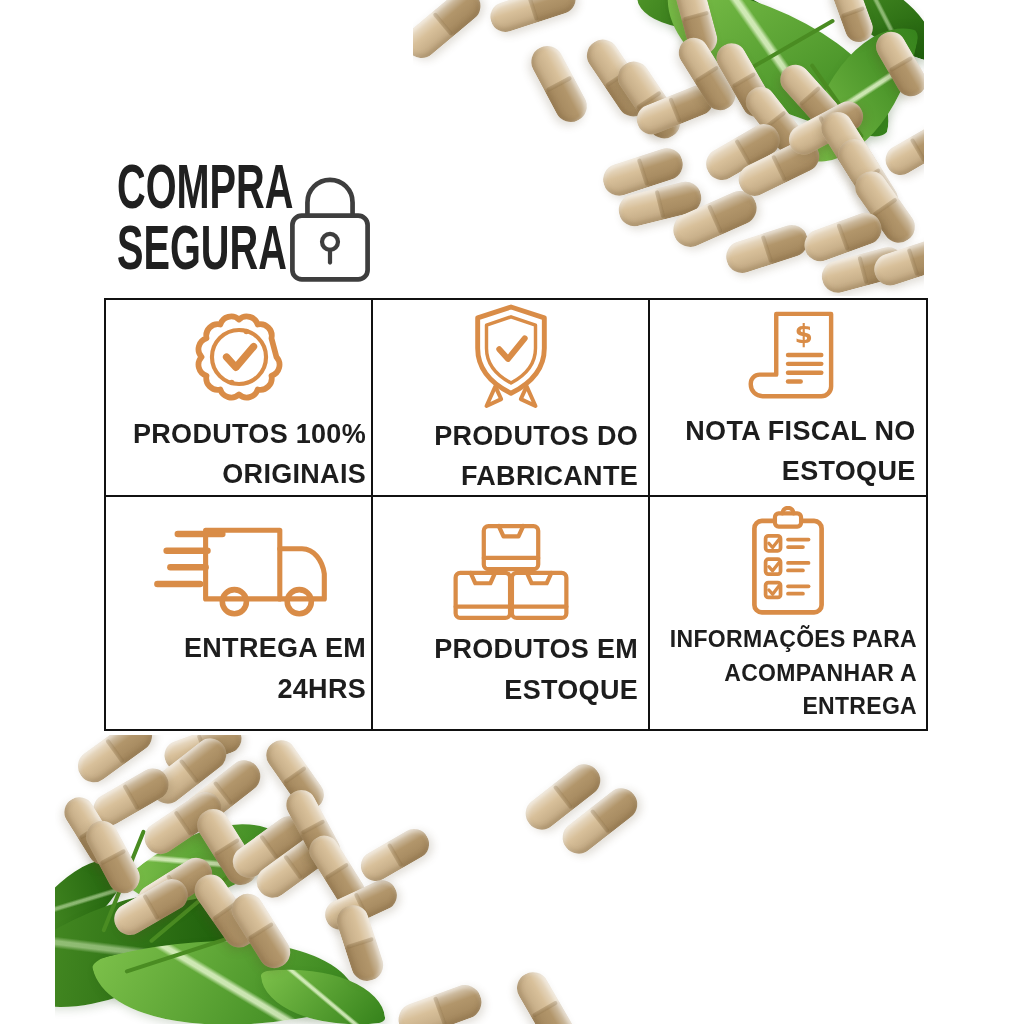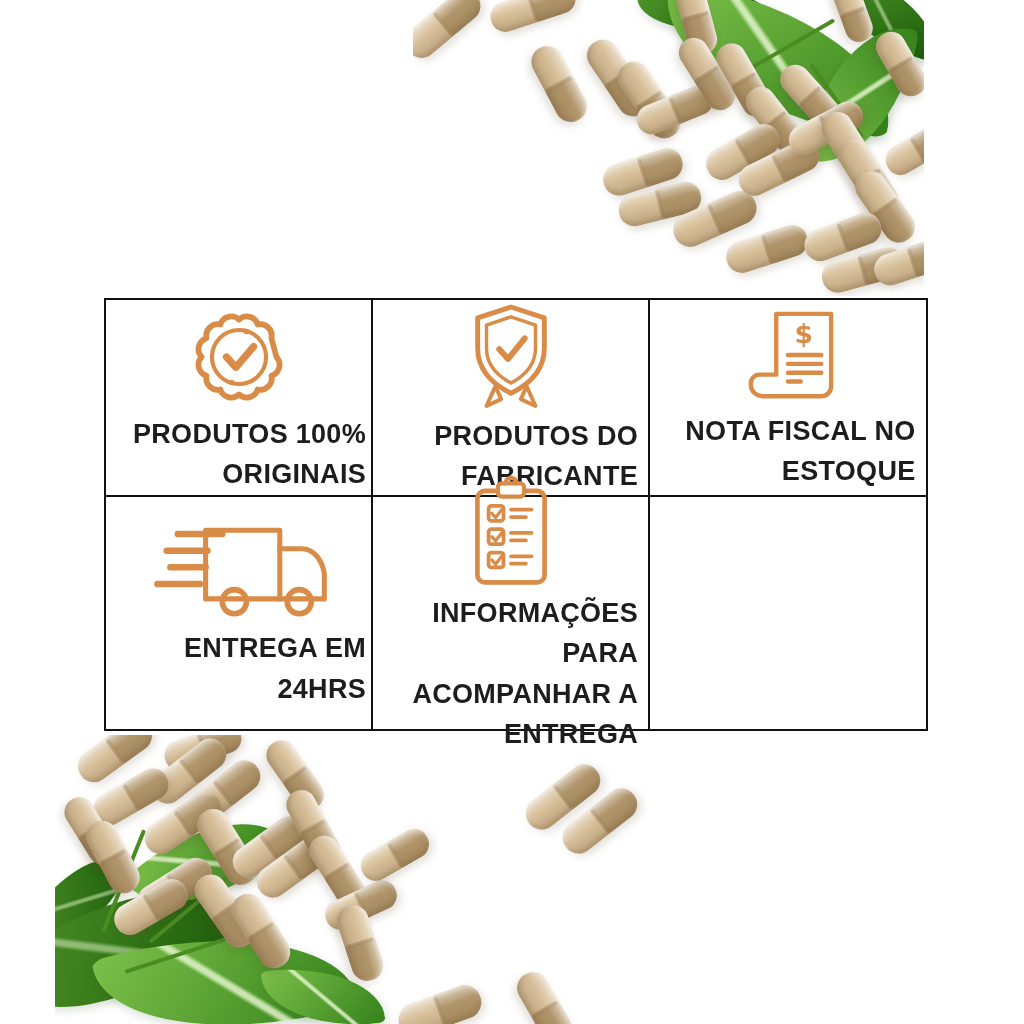--- a/index.html
+++ b/index.html
@@ -42,21 +42,21 @@
         border:2px solid var(--border,#111);}
   .cell{box-sizing:border-box;border-right:2px solid var(--border,#111);
         border-bottom:2px solid var(--border,#111);
         display:flex;flex-direction:column;align-items:center;justify-content:center;
         gap:5px;padding-top:4px;background:#fff;}
   .cell:nth-child(3n){border-right:none;}
   .cell:nth-child(n+4){border-bottom:none;}
   .feature-icon{color:var(--accent,#d98c47);flex:0 0 auto;}
   .label{color:var(--text,#1d1d1d);font-weight:700;font-size:27px;line-height:1.5;
          letter-spacing:.3px;text-align:right;max-width:255px;}
-  .cell:nth-child(6) .label{font-size:14px;line-height:1.45;max-width:258px;text-decoration:underline;}
+  .cell:nth-child(6) .label{font-size:23px;line-height:1.45;max-width:258px;}
 </style>
 </head>
 <body>
 
 <div class="canvas">
 
   <div class="photo photo-tr">
       <div class="leaf dark" style="left: 227px; top: -16px; width: 130px; height: 52px; transform: rotate(-10deg);"></div>
       <div class="leaf dark" style="left: 410px; top: -17px; width: 120px; height: 62px; transform: rotate(18deg);"></div>
       <div class="leaf" style="left: 245px; top: 1px; width: 240px; height: 118px; transform: rotate(10deg);"></div>
@@ -120,20 +120,32 @@
       <div class="pill" style="left: 243px; top: 121px; width: 78px; height: 30px; transform: rotate(58deg);"></div>
       <div class="pill" style="left: 268px; top: 155px; width: 76px; height: 30px; transform: rotate(-25deg);"></div>
       <div class="pill" style="left: 303px; top: 105px; width: 74px; height: 30px; transform: rotate(-30deg);"></div>
       <div class="pill" style="left: 465px; top: 46px; width: 86px; height: 32px; transform: rotate(-38deg);"></div>
       <div class="pill" style="left: 502px; top: 70px; width: 86px; height: 32px; transform: rotate(-38deg);"></div>
       <div class="pill" style="left: 266px; top: 192px; width: 78px; height: 32px; transform: rotate(72deg);"></div>
       <div class="pill" style="left: 342px; top: 259px; width: 86px; height: 34px; transform: rotate(-20deg);"></div>
       <div class="pill" style="left: 450px; top: 258px; width: 80px; height: 32px; transform: rotate(60deg);"></div>
     </div>
 
+  <div class="header">
+    <div class="title-lines">
+      <span class="t-line">COMPRA</span>
+      <span class="t-line">SEGURA</span>
+    </div>
+    <svg class="lock" viewBox="0 0 100 130" fill="none" stroke="currentColor" stroke-width="5" stroke-linecap="round" stroke-linejoin="round">
+      <path d="M26,56 V42 a24,24 0 0 1 48,0 V56"></path>
+      <rect x="10" y="56" width="80" height="68" rx="10"></rect>
+      <circle cx="50" cy="84" r="8.5" stroke-width="4.5"></circle>
+      <path d="M50,92.5 V106" stroke-width="4.5"></path>
+    </svg>
+  </div>
 
   <div class="grid">
 
     <div class="cell">
       <svg class="feature-icon" width="104" height="104" viewBox="0 0 100 100" fill="none" stroke="currentColor" stroke-width="5.5" stroke-linecap="round" stroke-linejoin="round">
         <path d="M86,50 A11 11 0 0 1 81.2,68 A11 11 0 0 1 68,81.2 A11 11 0 0 1 50,86 A11 11 0 0 1 32,81.2 A11 11 0 0 1 18.8,68 A11 11 0 0 1 14,50 A11 11 0 0 1 18.8,32 A11 11 0 0 1 32,18.8 A11 11 0 0 1 50,14 A11 11 0 0 1 68,18.8 A11 11 0 0 1 81.2,32 Z"></path>
         <circle cx="50" cy="50" r="26" stroke-width="4"></circle>
         <circle cx="57" cy="25.5" r="2.6" fill="currentColor" stroke="none"></circle>
         <circle cx="43" cy="74.5" r="2.6" fill="currentColor" stroke="none"></circle>
         <path d="M38,50 l9,10 l17,-20" stroke-width="7"></path>
@@ -171,20 +183,34 @@
         <path d="M26,50 H64" stroke-width="7"></path>
           <path d="M12,68 H58" stroke-width="7"></path>
         <path d="M64,10 H144 V84 H64 Z"></path>
         <path d="M144,30 H168 C181,30 190,43 192,57 V84 H144"></path>
         <circle cx="95" cy="87" r="13" stroke-width="6"></circle>
         <circle cx="165" cy="87" r="13" stroke-width="6"></circle>
       </svg>
       <div class="label">ENTREGA EM 24HRS</div>
     </div>
 
+    <div class="cell">
+      <svg class="feature-icon" width="122" height="104" viewBox="0 0 130 110" fill="none" stroke="currentColor" stroke-width="4.5" stroke-linecap="round" stroke-linejoin="round">
+        <rect x="36" y="6" width="58" height="46" rx="5"></rect>
+        <path d="M52,6 l5,11 h16 l5,-11"></path>
+          <path d="M36,40 H94"></path>
+        <rect x="6" y="56" width="58" height="48" rx="5"></rect>
+        <path d="M22,56 l5,11 h16 l5,-11"></path>
+          <path d="M6,92 H64"></path>
+        <rect x="66" y="56" width="58" height="48" rx="5"></rect>
+        <path d="M82,56 l5,11 h16 l5,-11"></path>
+          <path d="M66,92 H124"></path>
+      </svg>
+      <div class="label">PRODUTOS EM ESTOQUE</div>
+    </div>
 
     <div class="cell">
       <svg class="feature-icon" width="98" height="112" viewBox="0 0 100 120" fill="none" stroke="currentColor" stroke-width="5" stroke-linecap="round" stroke-linejoin="round">
         <rect x="14" y="16" width="72" height="98" rx="8"></rect>
         <rect x="36" y="8" width="28" height="14" rx="4" fill="#fff" stroke-width="4.5"></rect>
         <path d="M44,8 a6,6 0 0 1 12,0" stroke-width="4.5"></path>
         <rect x="26" y="32" width="16" height="16" rx="3" stroke-width="4"></rect>
         <path d="M29.5,40 l4,4.5 l7,-9" stroke-width="3.5"></path>
         <path d="M50,36 H72" stroke-width="4"></path>
           <path d="M50,44 H66" stroke-width="4"></path>

